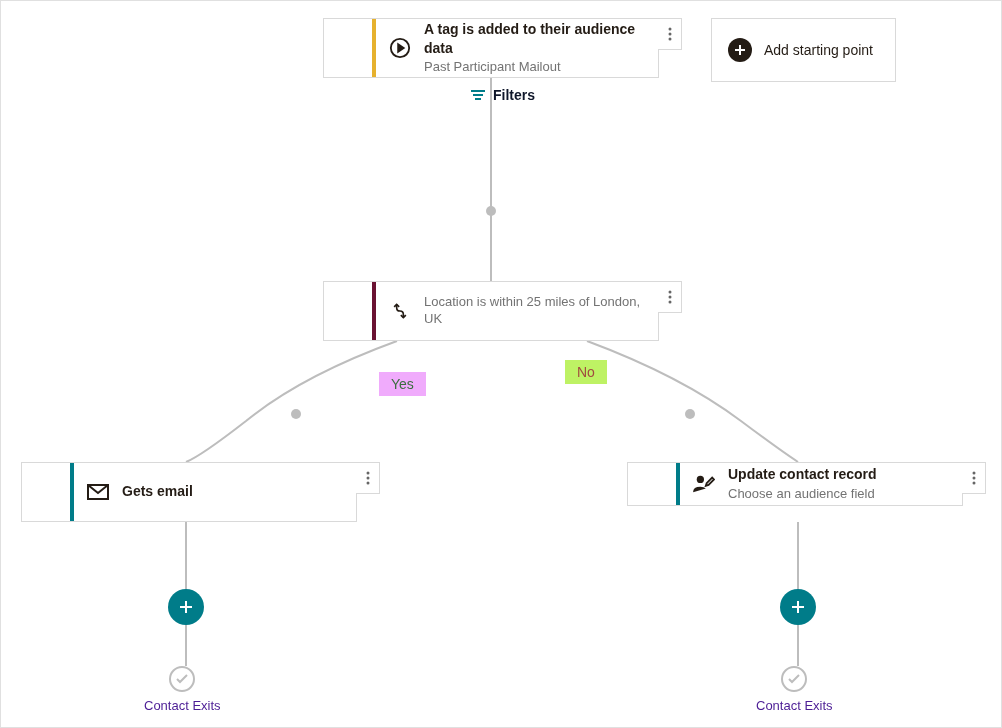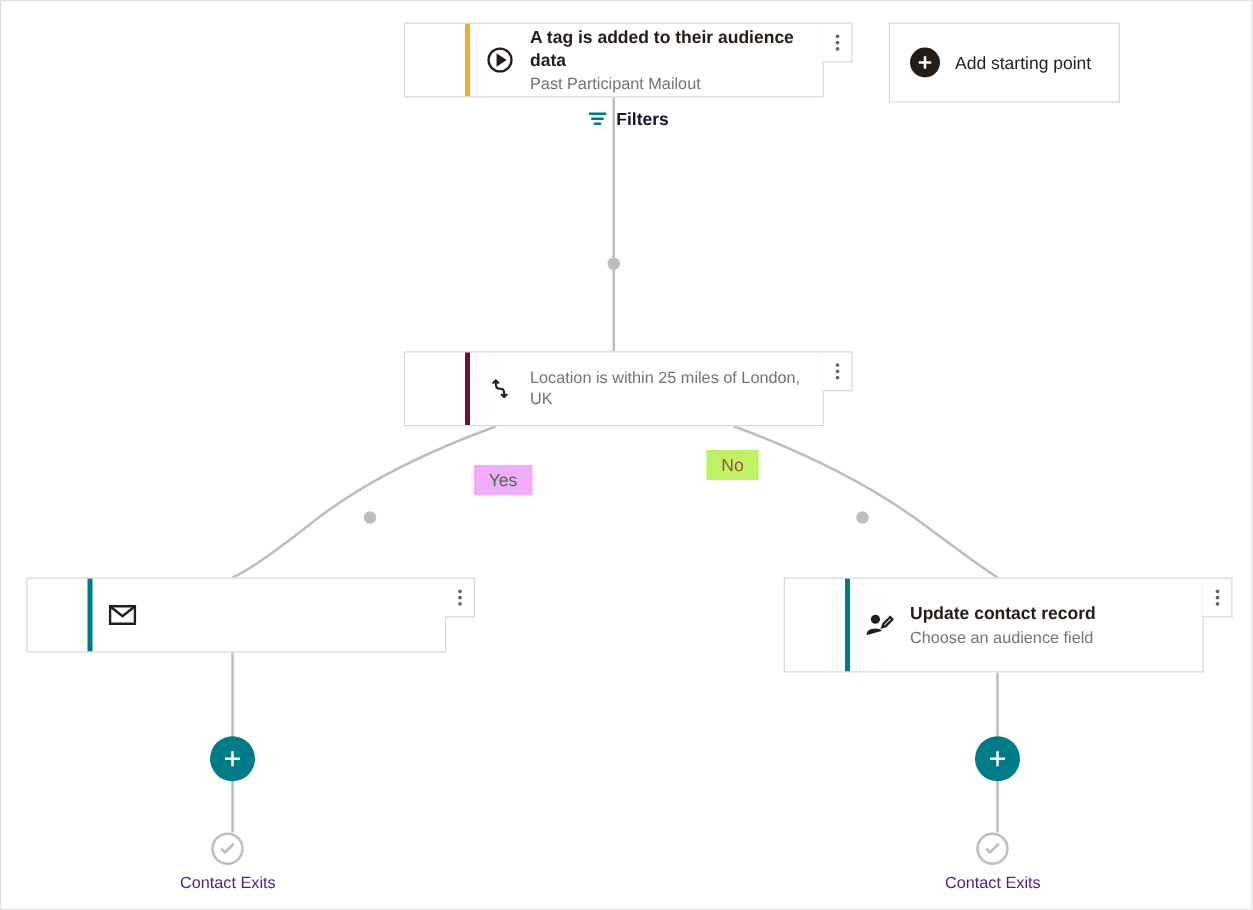--- a/index.html
+++ b/index.html
@@ -146,21 +146,21 @@
       left: 20px;
       top: 461px;
       width: 336px;
       height: 60px;
     }
     .email-node .accent { background: #007c89; }
     .update-node {
       left: 626px;
       top: 461px;
       width: 336px;
-      height: 76px;
+      height: 44px;
     }
     .update-node .accent { background: #007c89; }
     .add-circle {
       position: absolute;
       width: 36px;
       height: 36px;
       border-radius: 50%;
       background: #007c89;
       display: flex;
       align-items: center;
@@ -285,20 +285,21 @@
 
 <div class="node email-node">
   <div class="accent"></div>
   <div class="icon-wrap">
     <svg width="22" height="16" viewBox="0 0 22 16" fill="none" stroke="#241c15" stroke-width="2">
       <rect x="1" y="1" width="20" height="14"></rect>
       <polyline points="1,1 11,9 21,1"></polyline>
     </svg>
   </div>
   <div class="content">
+    <div class="title">Gets email</div>
   </div>
   <div class="kebab">
     <svg width="4" height="14" viewBox="0 0 4 14">
         <circle cx="2" cy="2" r="1.5" fill="#666"></circle>
         <circle cx="2" cy="7" r="1.5" fill="#666"></circle>
         <circle cx="2" cy="12" r="1.5" fill="#666"></circle>
       </svg>
   </div>
 </div>
 

